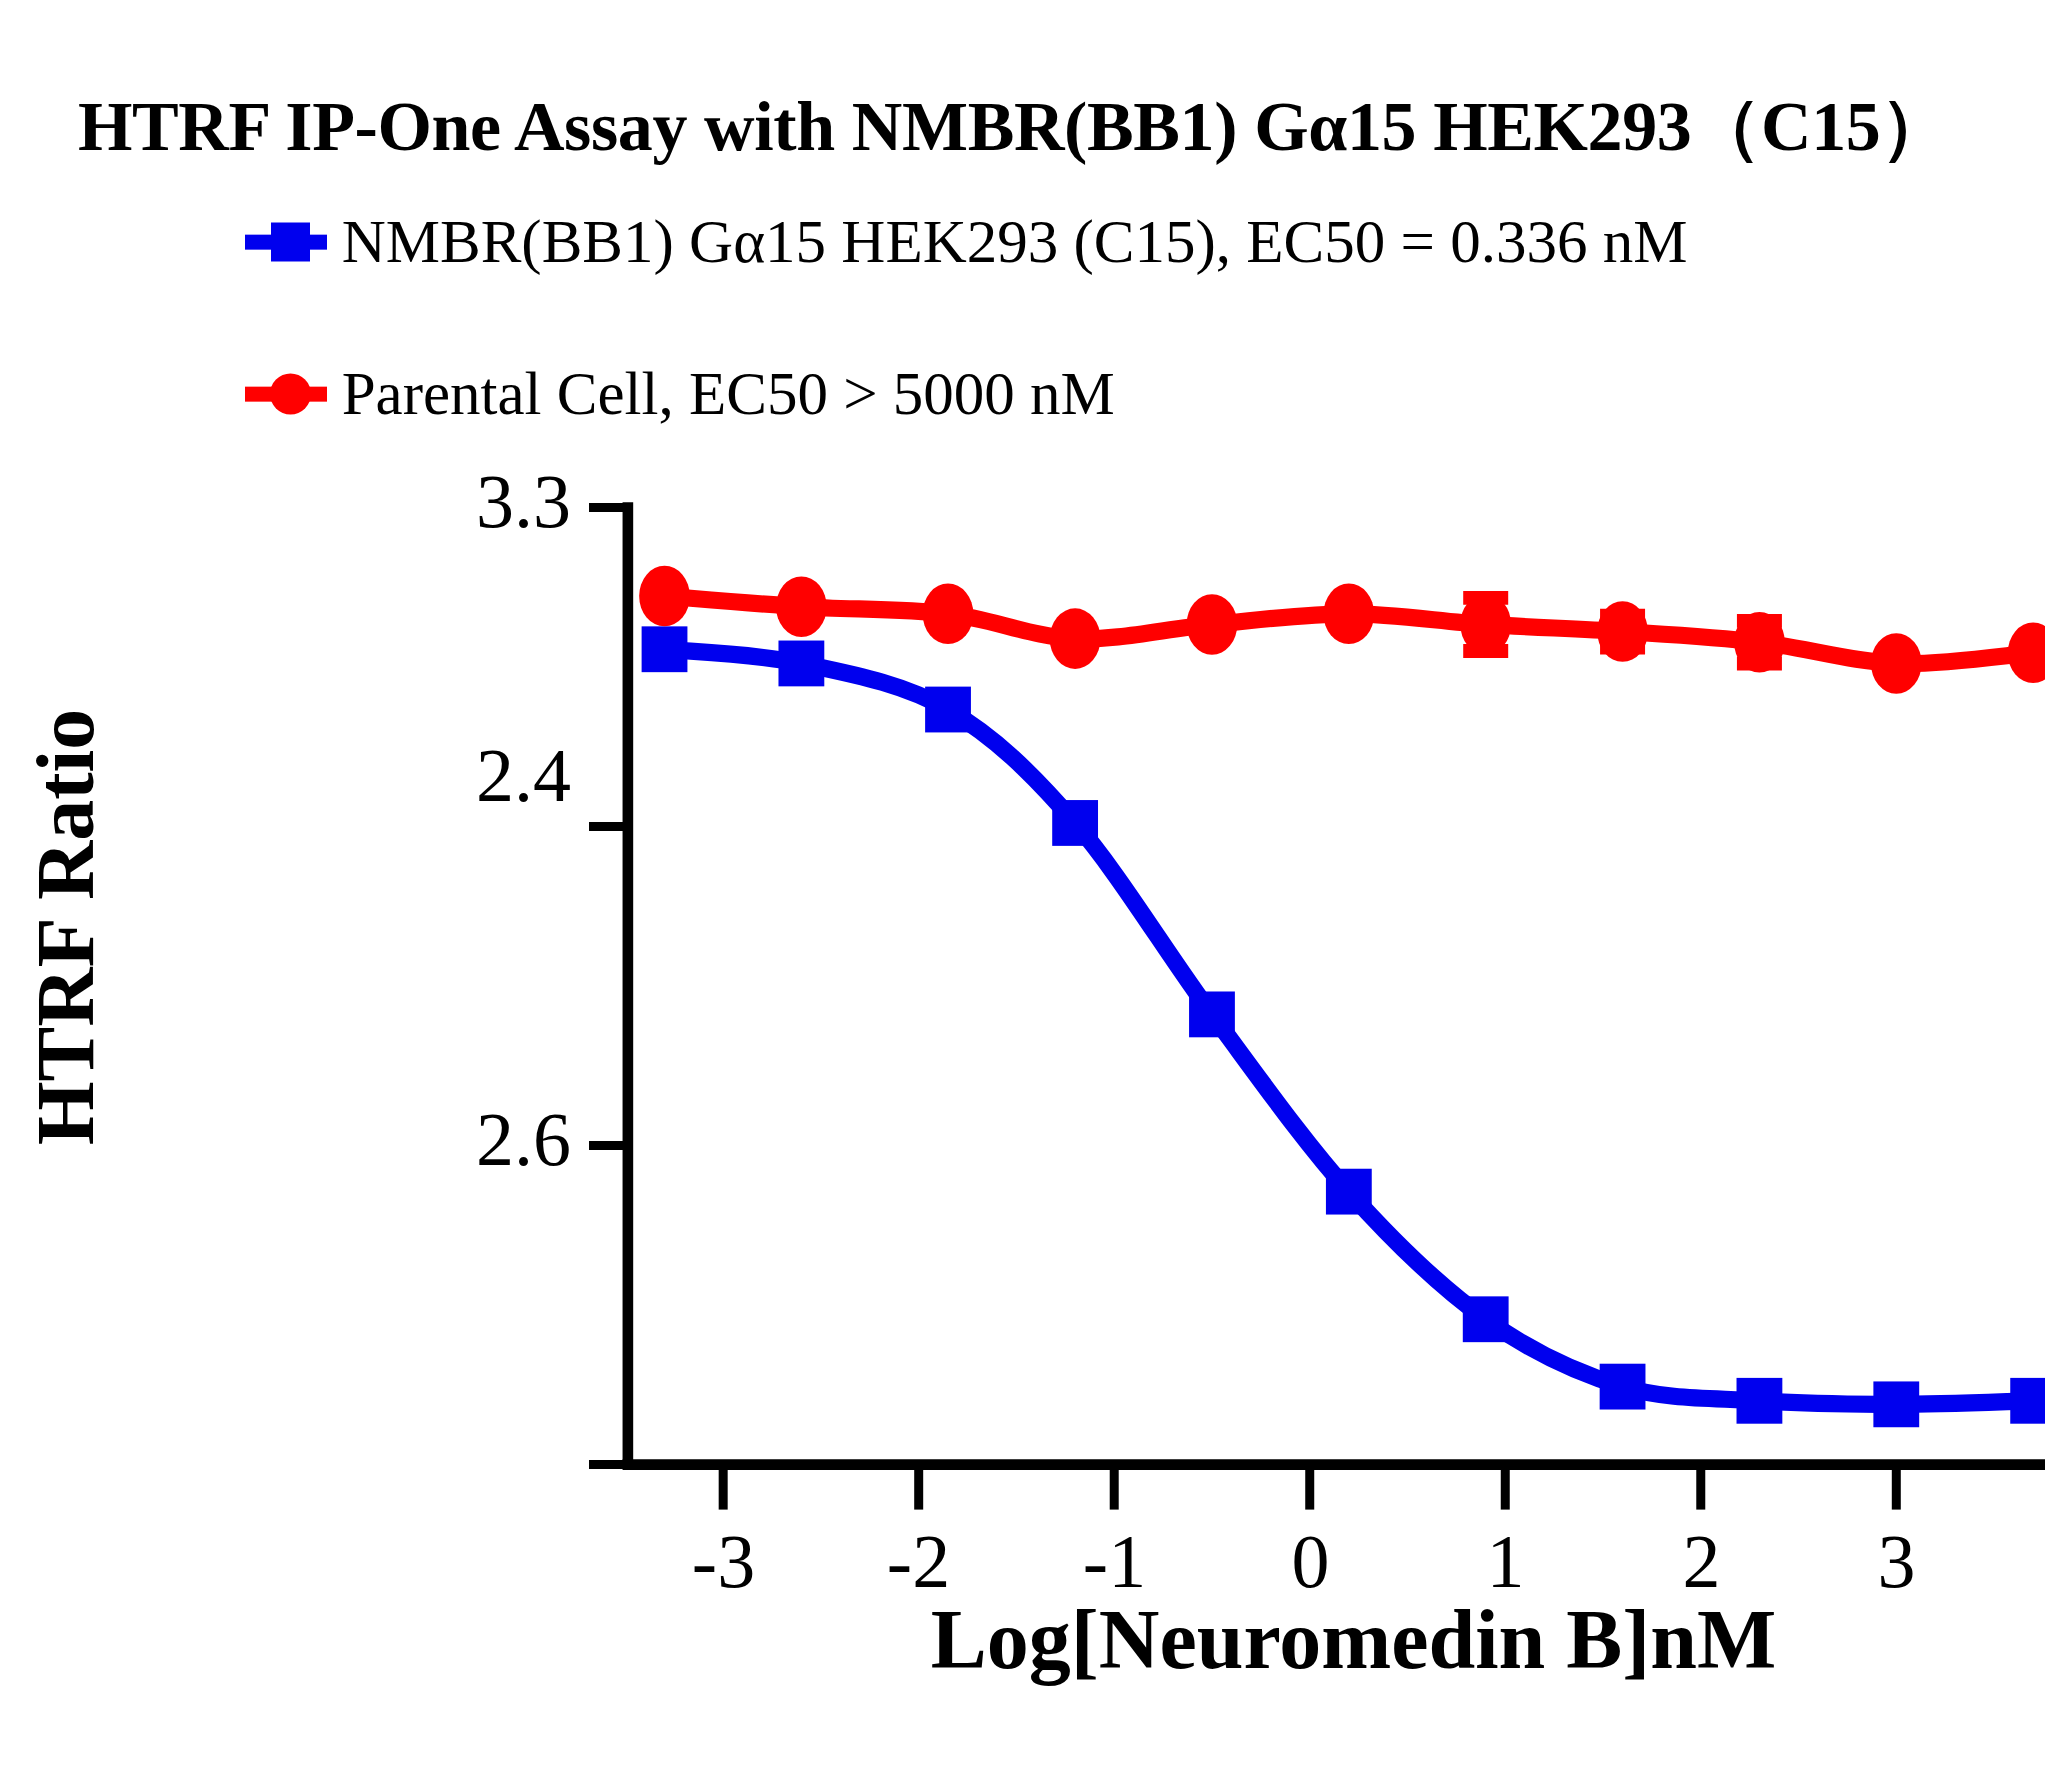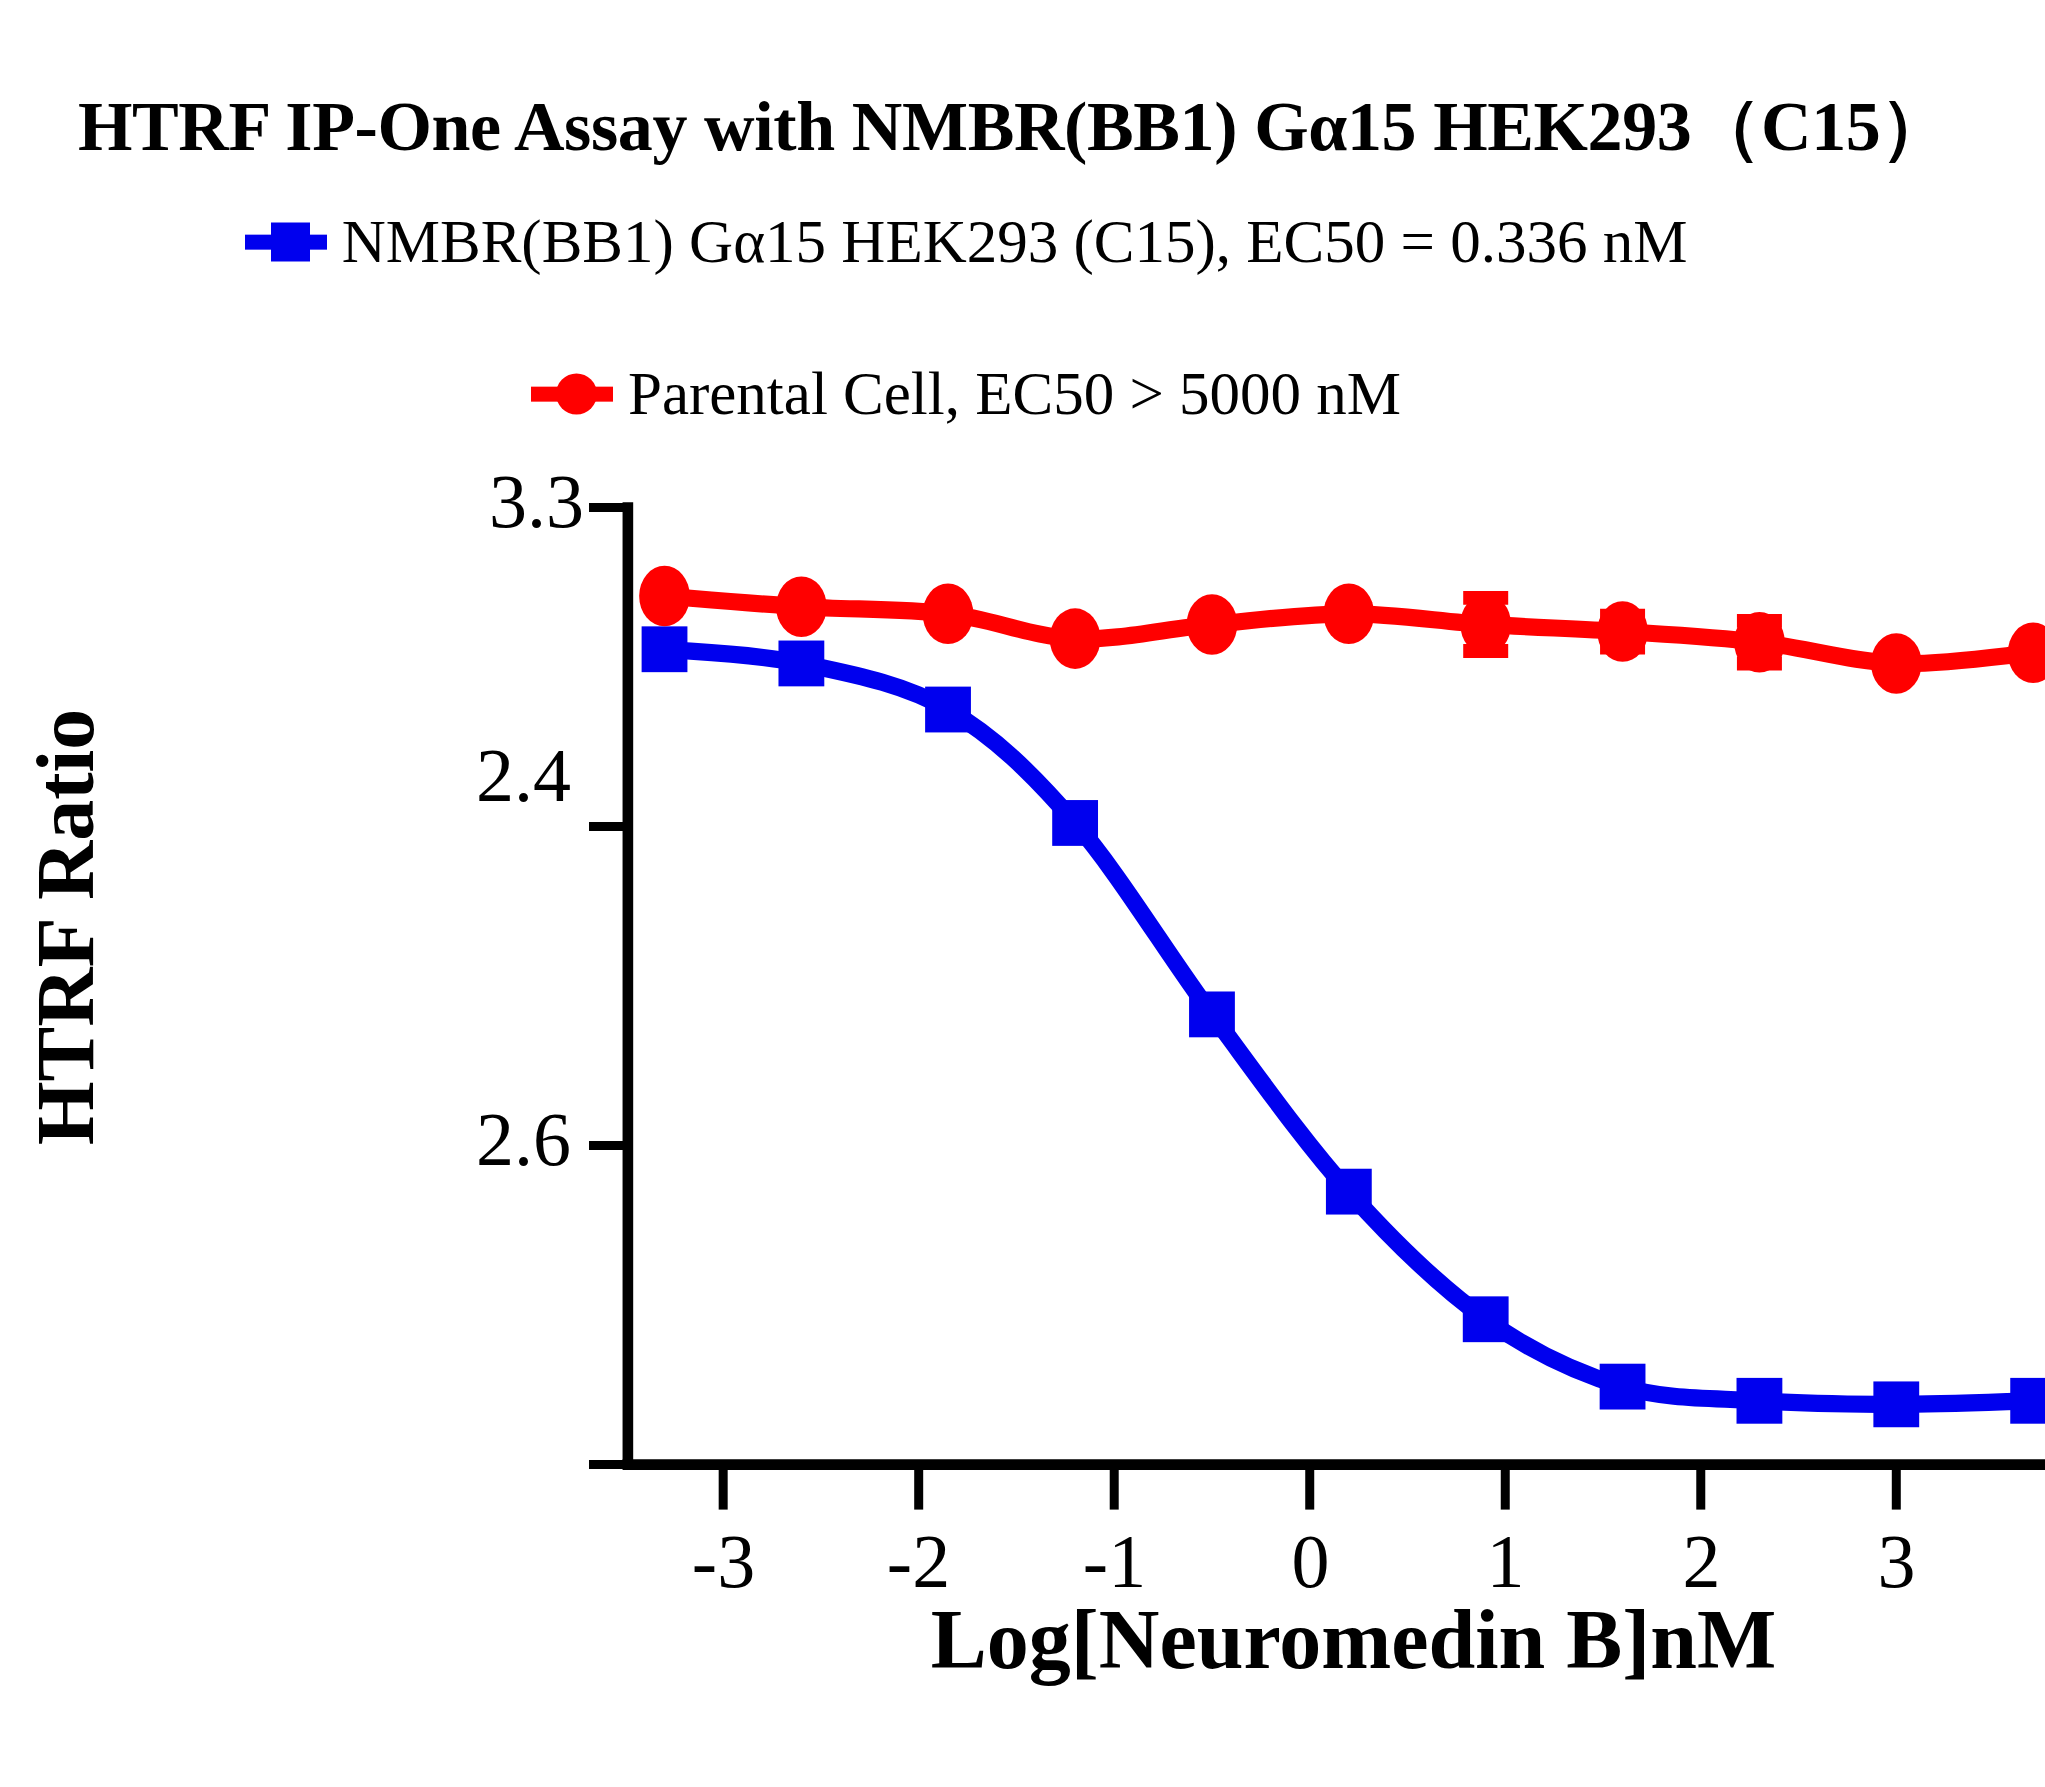--- a/index.html
+++ b/index.html
@@ -8,21 +8,21 @@
 
   .title{
     position:absolute;left:78px;top:57px;
     font-family:"Liberation Serif",serif;
     font-weight:bold;font-size:70px;color:#000;white-space:nowrap;
     letter-spacing:-0.4px;
     margin-top:23px;
   }
 
   .legend{position:absolute;left:245px;top:205px;}
-  .legend-row{display:flex;align-items:center;height:74px;justify-content:center;}
+  .legend-row{display:flex;align-items:center;height:74px;}
   .legend-row.second{margin-top:78px;}
   .legend-mark{position:relative;width:82px;height:49px;flex:0 0 82px;}
   .legend-mark .bar{position:absolute;left:0;top:50%;transform:translateY(-50%);width:82px;height:14.7px;}
   .legend-mark .sym-sq{position:absolute;left:26px;top:50%;transform:translateY(-50%);width:39px;height:39px;}
   .legend-mark .sym-ci{position:absolute;left:25px;top:50%;transform:translateY(-50%);width:41px;height:41px;border-radius:50%;}
   .legend-label{
     font-family:"Liberation Serif",serif;
     font-size:61px;color:#000;white-space:nowrap;margin-left:14.7px;
   }
 
@@ -126,21 +126,21 @@
         <ellipse cx="4636" cy="1621.3333333333333" rx="62" ry="74" fill="#FF0000"></ellipse>
         <ellipse cx="4970.6" cy="1595.3333333333333" rx="62" ry="74" fill="#FF0000"></ellipse>
       </g>
     </svg>
 
   <div class="xaxis-title">Log[Neuromedin B]nM</div>
   <div class="yaxis-title">HTRF Ratio</div>
 
     <div class="ytick-label" style="left: 399px; top: 1096px;">2.6</div>
     <div class="ytick-label" style="left: 399px; top: 732px;">2.4</div>
-    <div class="ytick-label" style="left: 412px; top: 458px;">3.3</div>
+    <div class="ytick-label" style="left: 399px; top: 458px;">3.3</div>
     <div class="xtick-label" style="left: 662px; top: 1518px;">-3</div>
     <div class="xtick-label" style="left: 857px; top: 1518px;">-2</div>
     <div class="xtick-label" style="left: 1053px; top: 1518px;">-1</div>
     <div class="xtick-label" style="left: 1249px; top: 1518px;">0</div>
     <div class="xtick-label" style="left: 1444px; top: 1518px;">1</div>
     <div class="xtick-label" style="left: 1640px; top: 1518px;">2</div>
     <div class="xtick-label" style="left: 1835px; top: 1518px;">3</div>
     <div class="xtick-label" style="left: 2031px; top: 1518px;">4</div>
   </div>
 

